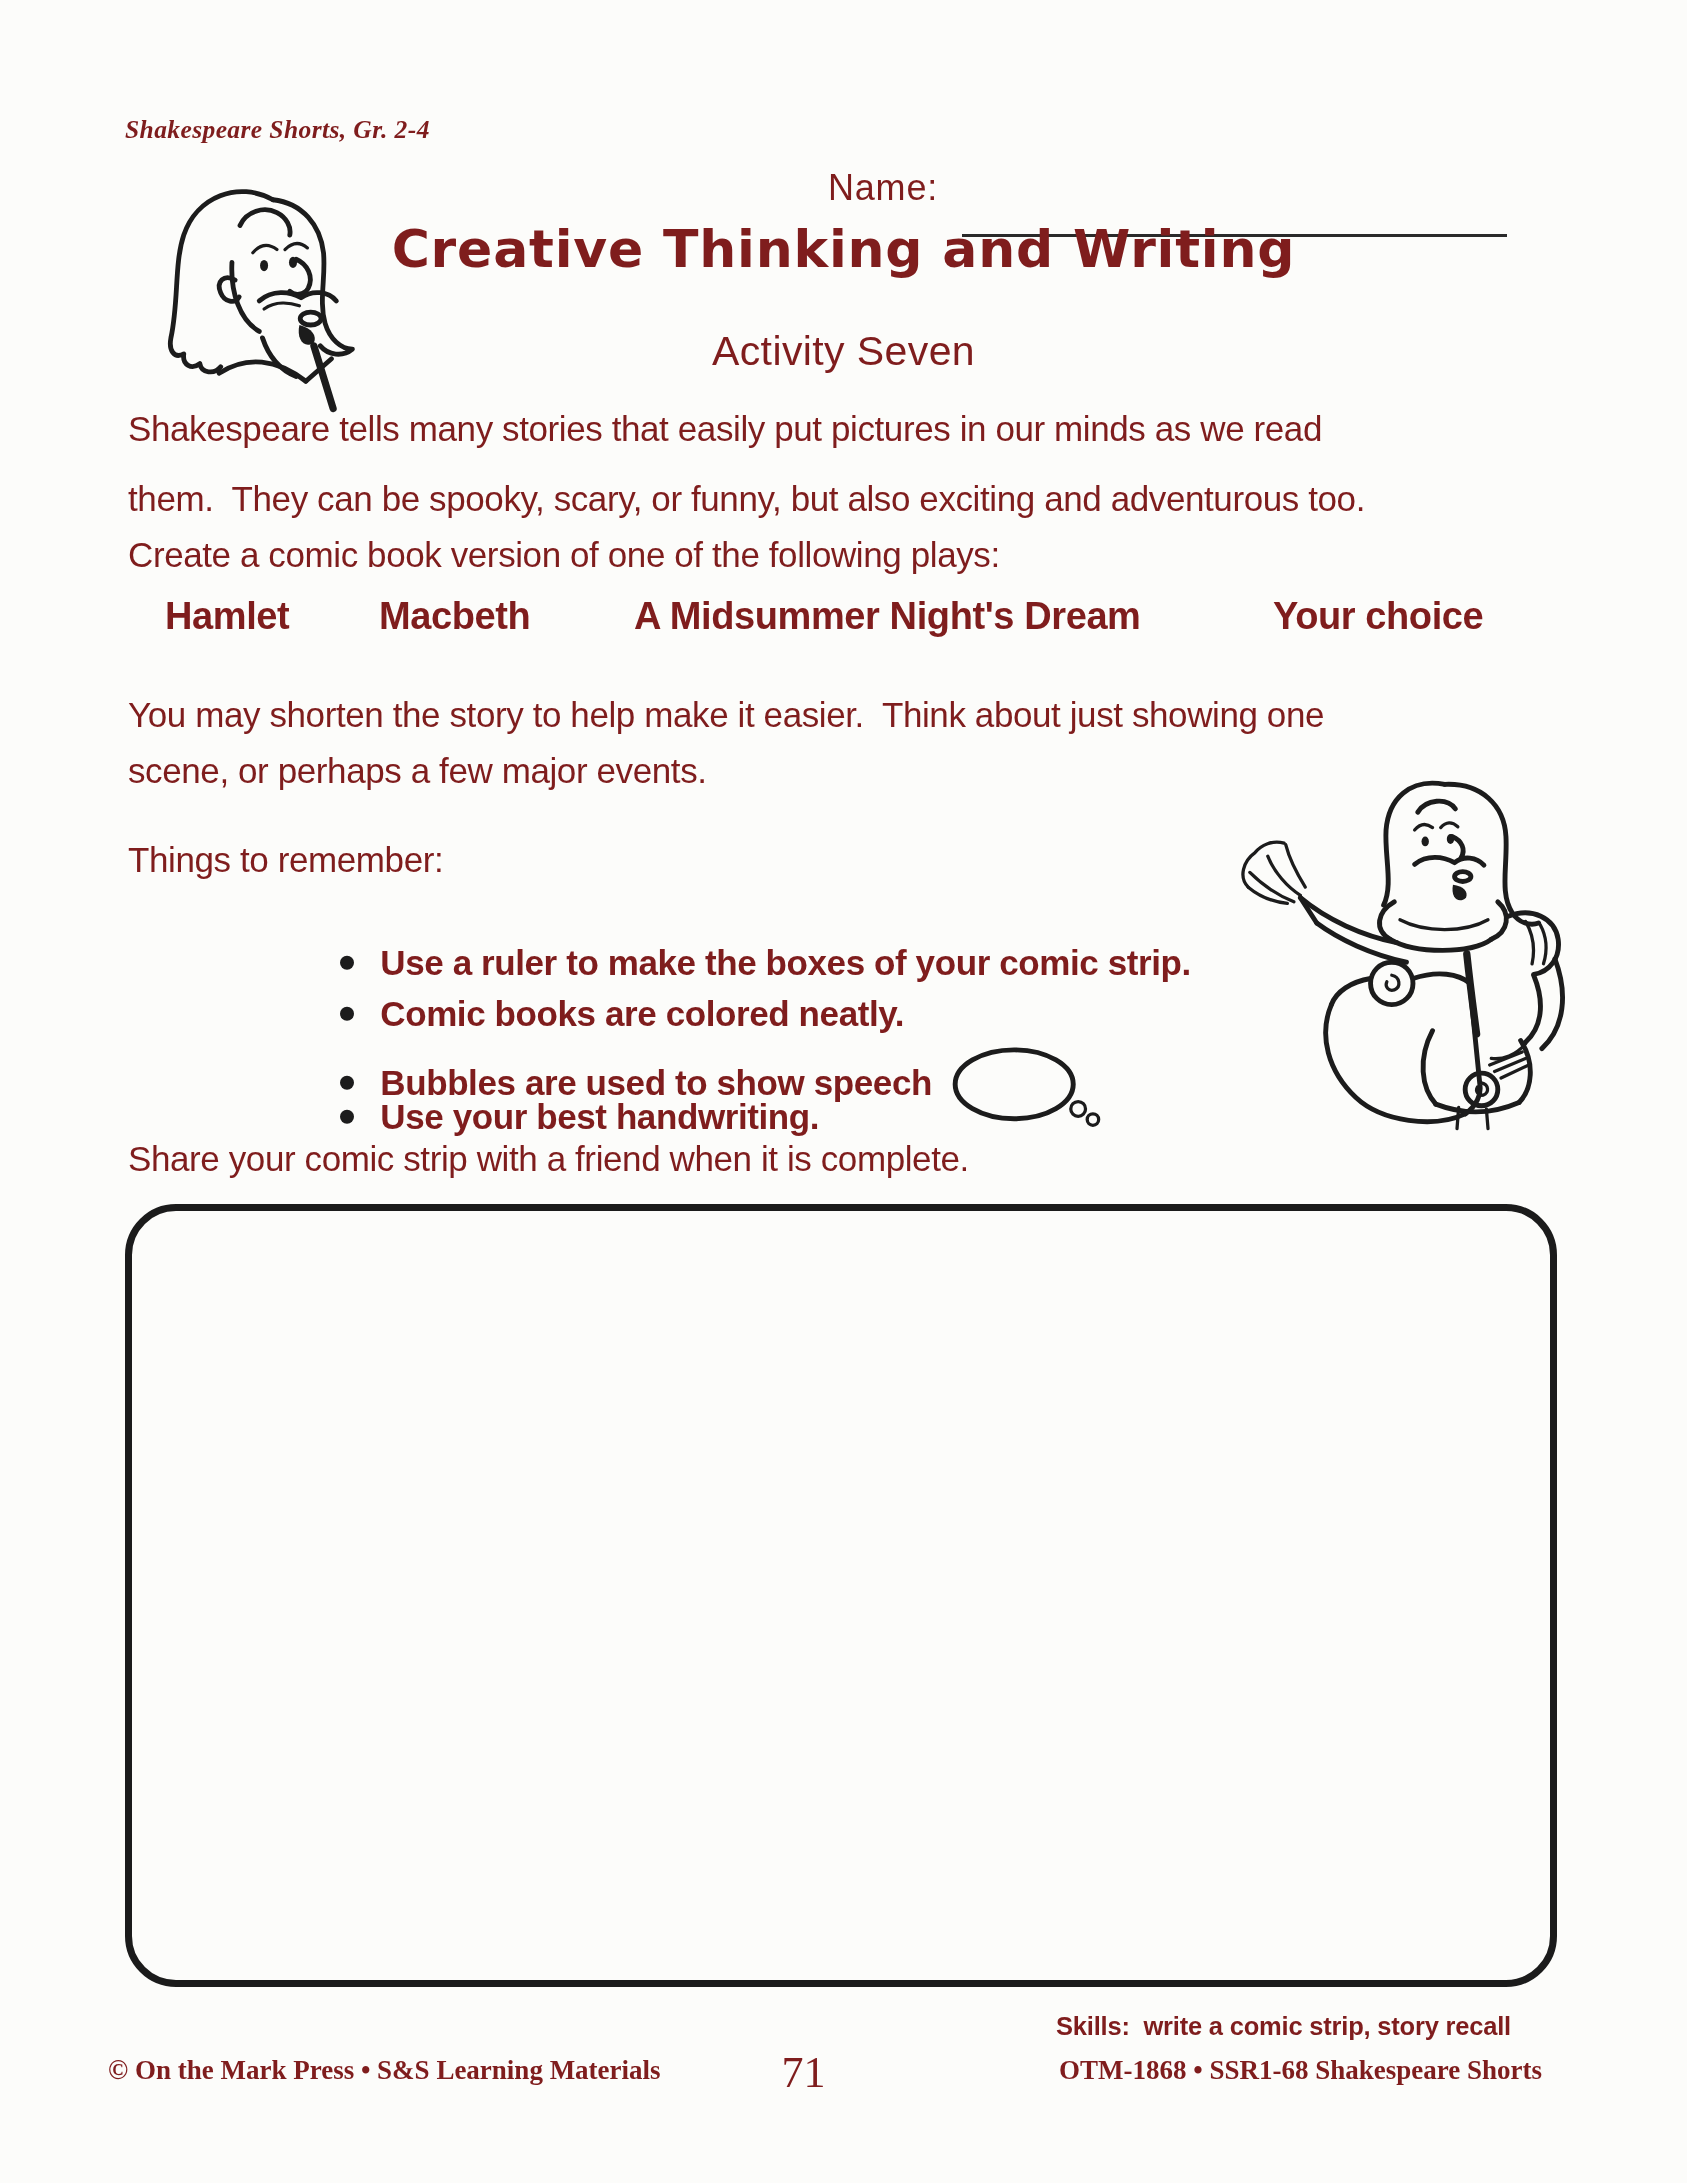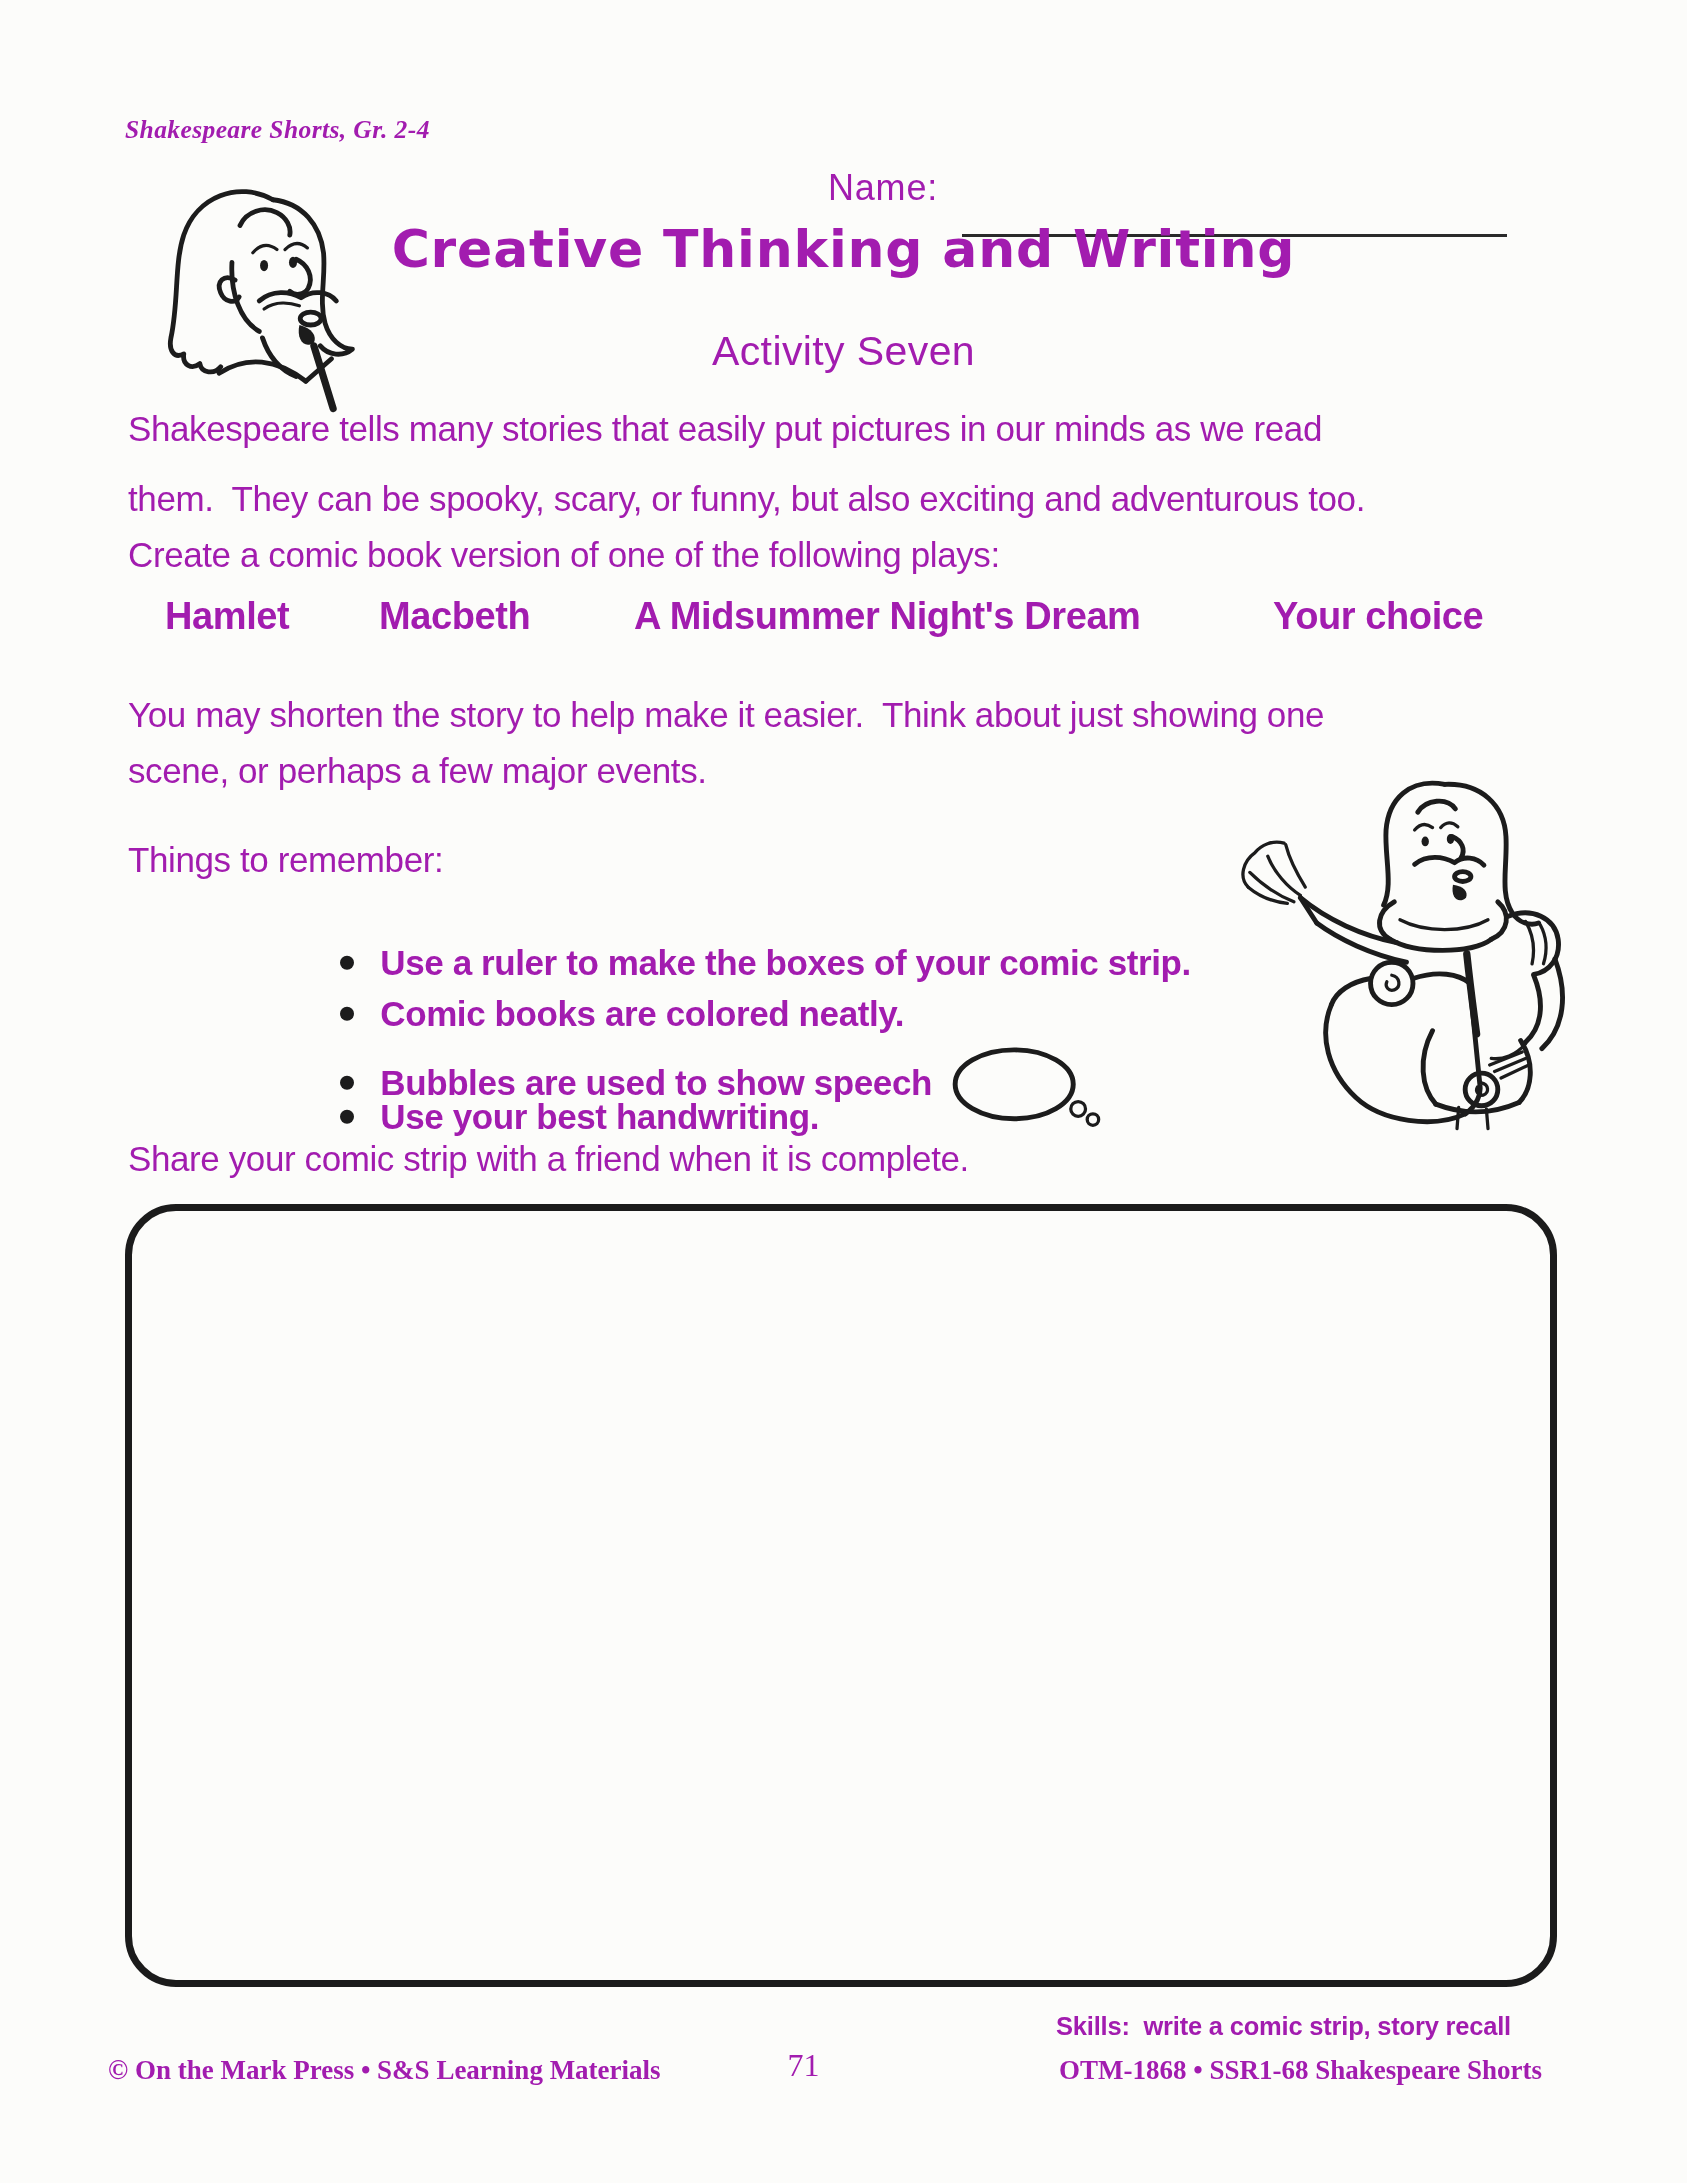--- a/index.html
+++ b/index.html
@@ -2,21 +2,21 @@
 <html style="font-size:13px"><head>
 <meta charset="utf-8">
 <style>
   html,body{margin:0;padding:0;background:#e8e8e8;}
   .page{
     position:relative;
     width:1687px;height:2183px;
     background:#fcfcfa;
     overflow:hidden;
     font-family:"Liberation Sans", sans-serif;
-    color:#a21caf;
+    color:#7f1d1d;
   }
   .series{
     position:absolute;left:125px;top:115px;
     font-family:"Liberation Serif", serif;
     font-style:italic;font-weight:700;font-size:25.5px;
     letter-spacing:0.4px;
   }
   .name-label{
     position:absolute;left:828px;top:167px;
     font-size:36px;letter-spacing:0.8px;
@@ -80,21 +80,21 @@
     white-space:pre;
   }
   .copyright{
     position:absolute;left:73px;top:2055px;
     font-family:"Liberation Serif", serif;
     font-weight:700;font-size:27px;margin-left:35px;
   }
   .pagenum{
     position:absolute;left:758px;top:2047px;width:91px;
     text-align:center;
-    font-family:"Liberation Serif", serif;font-size:32px;
+    font-family:"Liberation Serif", serif;font-size:44px;
   }
   .code{
     position:absolute;right:145px;top:2055px;
     font-family:"Liberation Serif", serif;
     font-weight:700;font-size:27px;
   }
   svg.lineart path, svg.lineart circle, svg.lineart ellipse{
     fill:none;stroke:#1c1c1c;stroke-width:6;
     stroke-linecap:round;stroke-linejoin:round;
   }

